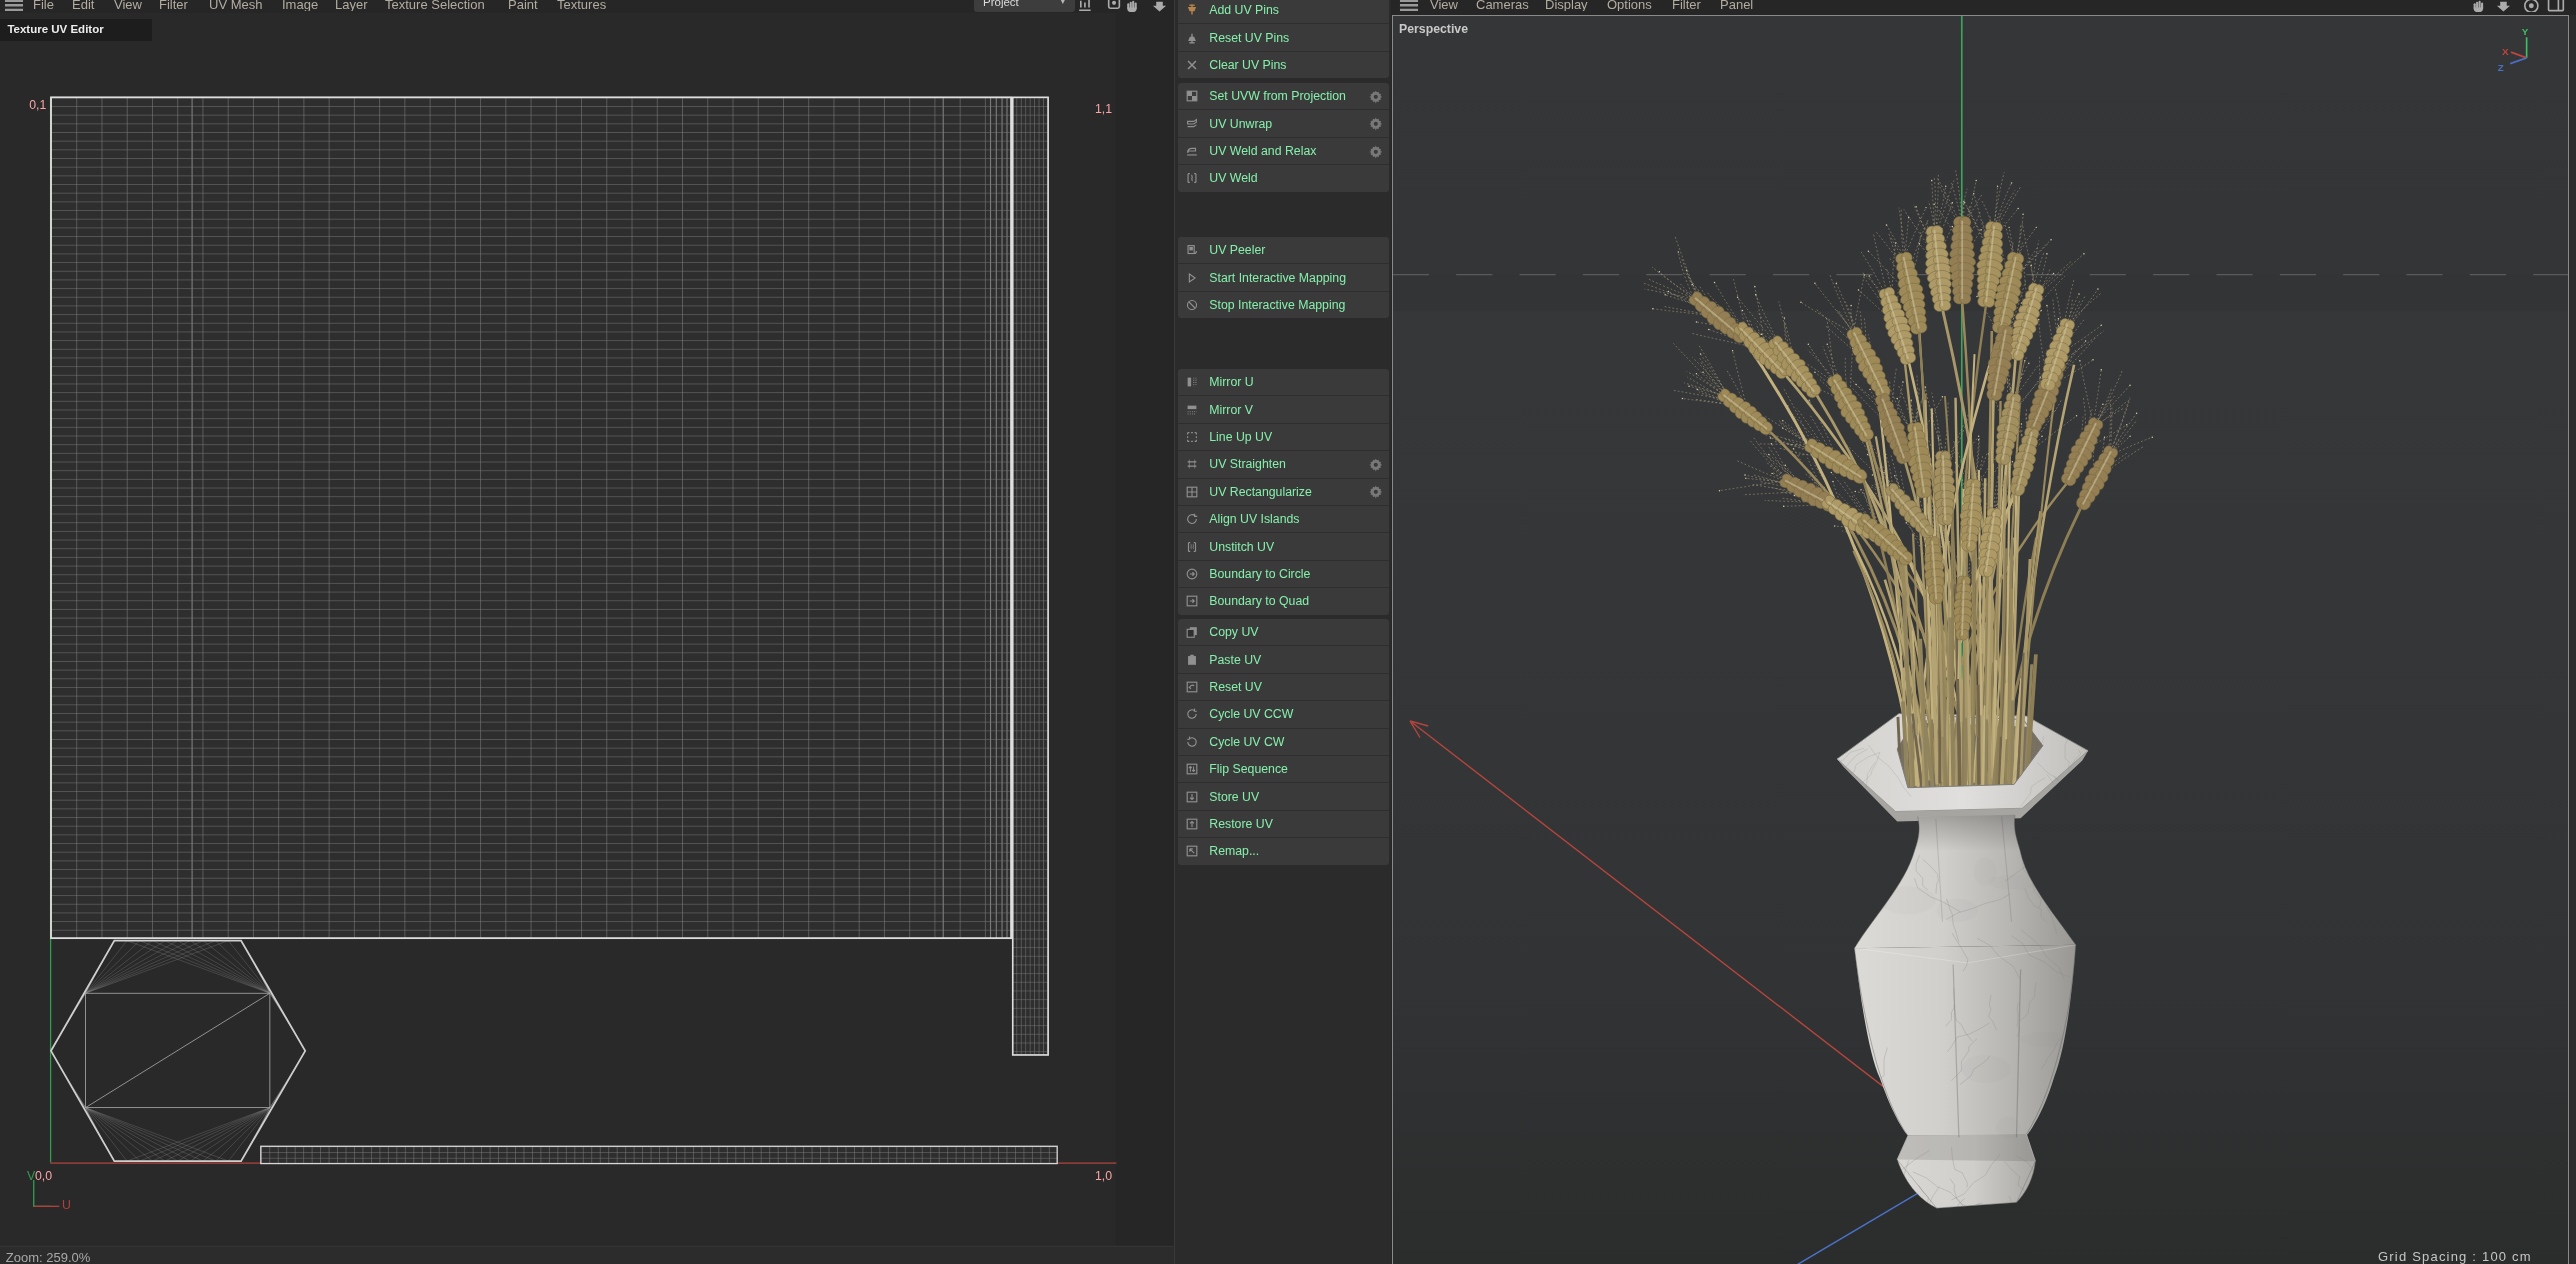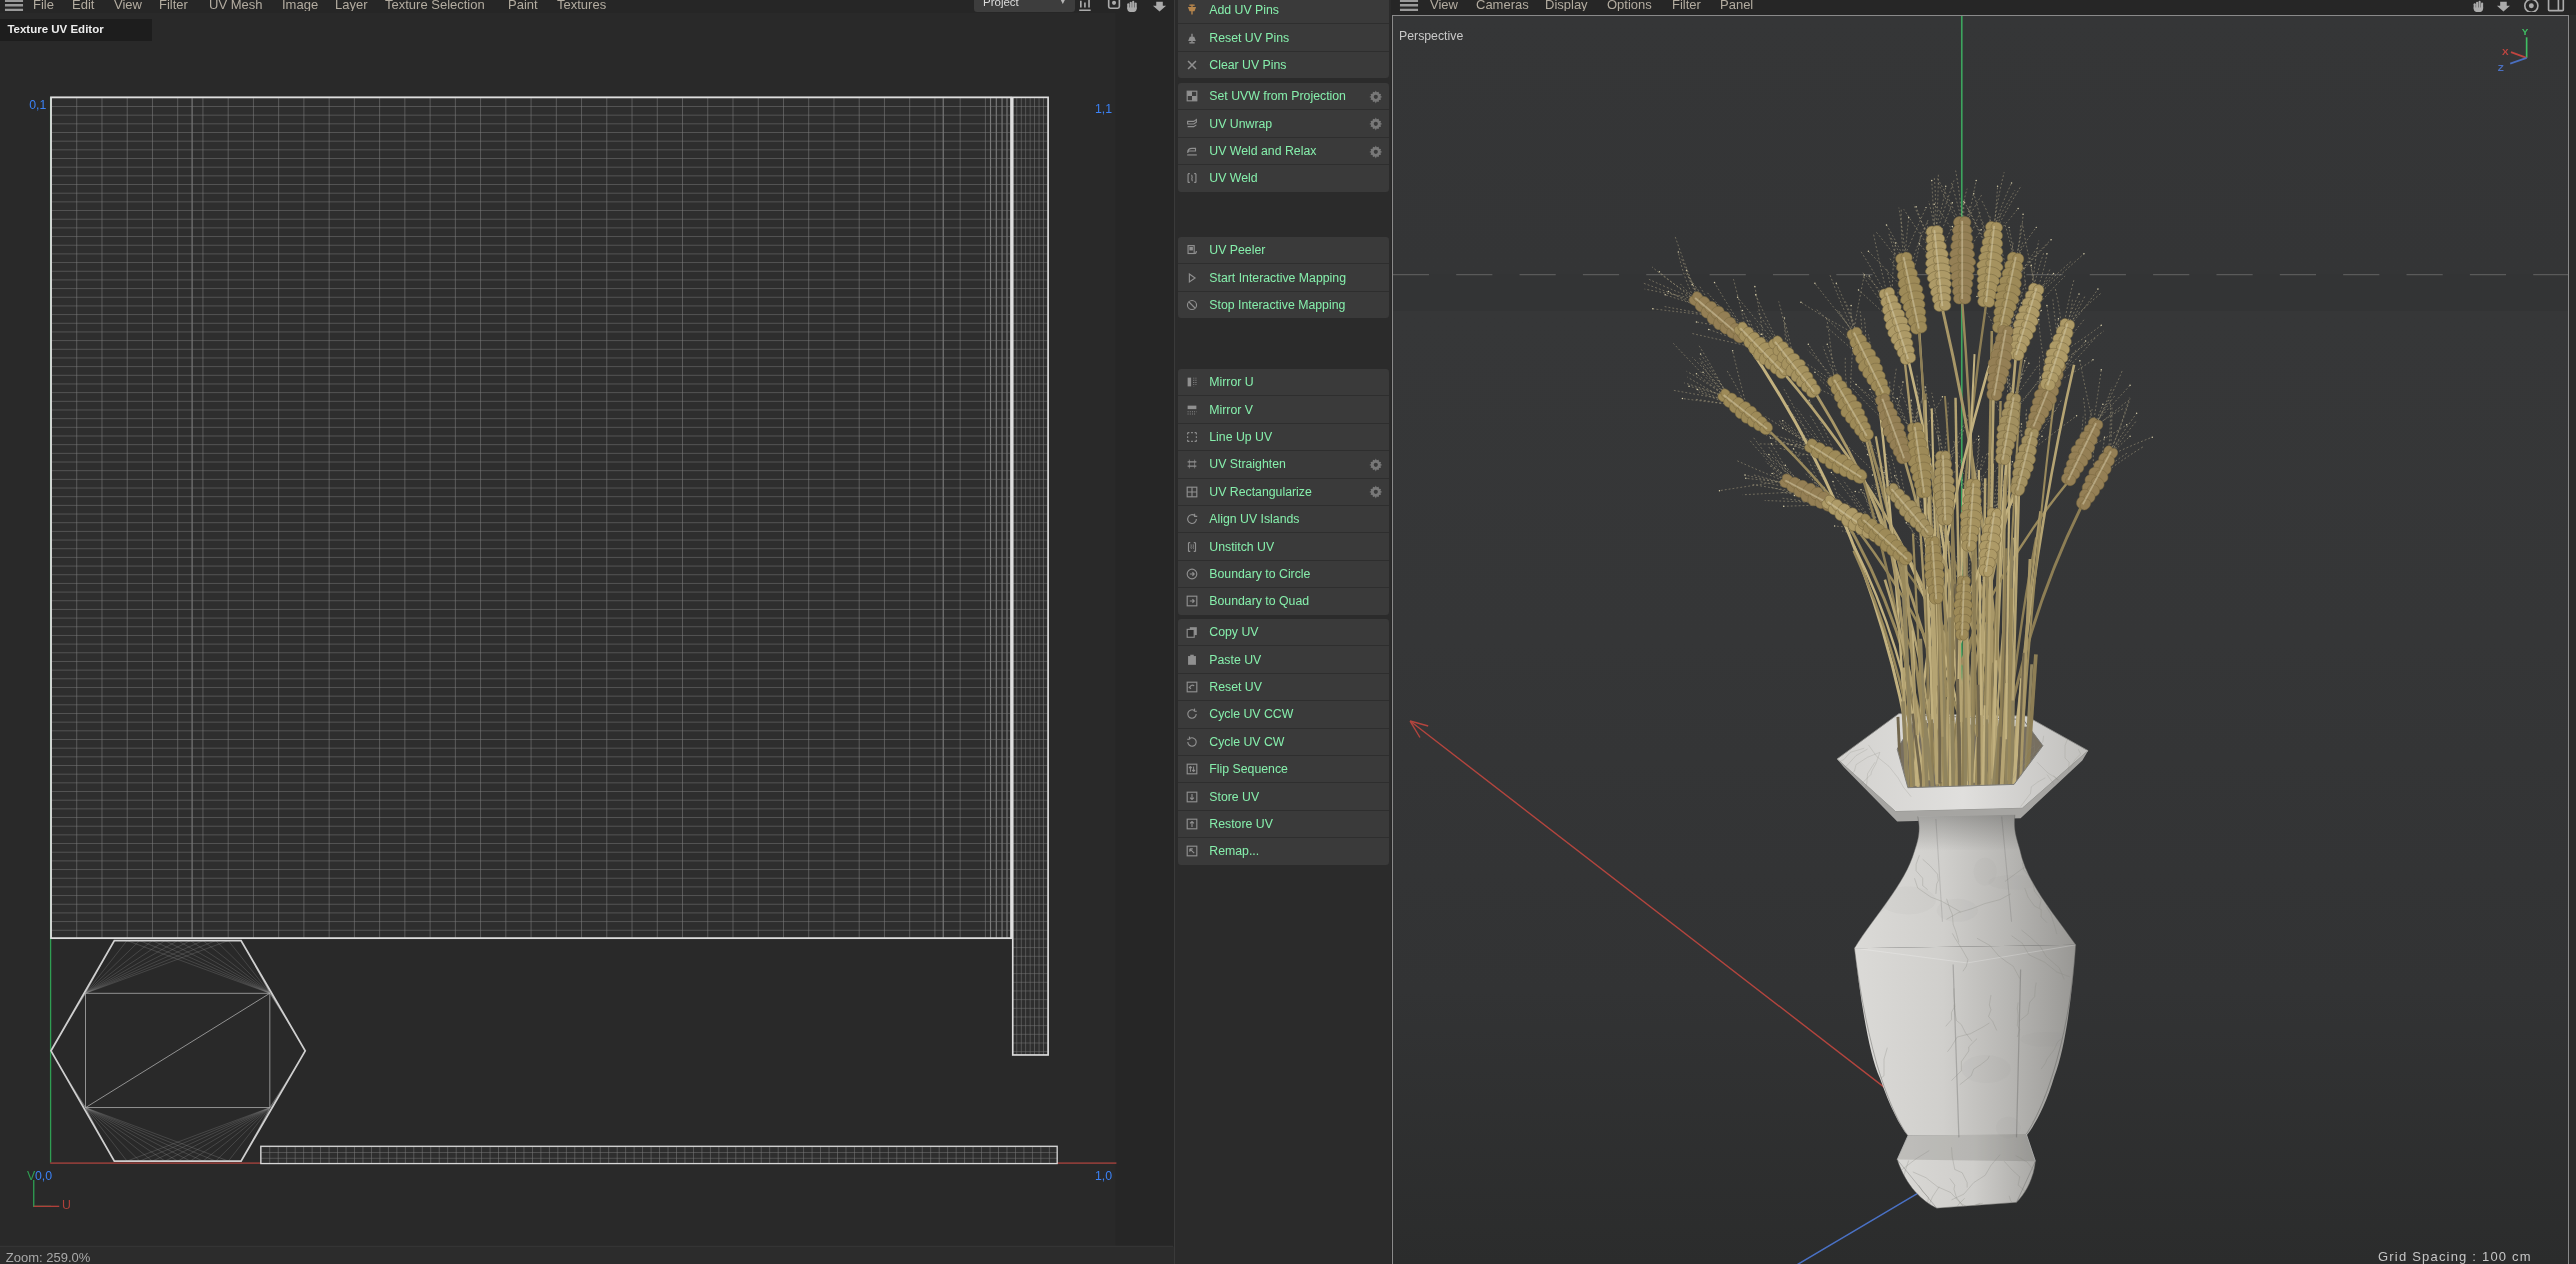--- a/index.html
+++ b/index.html
@@ -1,19 +1,19 @@
 <!DOCTYPE html>
 <html style="font-size:13px"><head><meta charset="utf-8"><title>UV</title>
 <style>
 html,body{margin:0;padding:0;background:#262626;}
 #root{position:relative;width:2576px;height:1265px;background:#262626;overflow:hidden;
   font-family:"Liberation Sans", sans-serif;}
 .menu{position:absolute;top:0;height:10.7px;overflow:hidden;}
 .menu span{position:absolute;top:-3.3px;font-size:13px;color:#b3aca0;white-space:nowrap;}
-.lbl{position:absolute;color:#3b82f6;font-size:12.3px;}
+.lbl{position:absolute;color:#fca5a5;font-size:12.3px;}
 .grp{position:absolute;left:1178px;width:211px;background:#3a3a3a;border-radius:3.3px;}
 .row{position:relative;height:26.4px;display:flex;align-items:center;}
 .row + .row{border-top:0.8px solid #2e2e2e;}
 .row .ic{margin-left:6.6px;width:14px;height:14px;flex:0 0 14px;}
 .row .tx{margin-left:10.7px;font-size:12.3px;color:#86efac;white-space:nowrap;}
 .row .gear{position:absolute;right:5.8px;top:5.8px;width:15.6px;height:15.6px;}
 </style></head>
 <body>
 <div id="root">
 <svg style="position:absolute;left:0;top:0" width="1174" height="1265" viewBox="0 0 1427 1537">
@@ -1958,15 +1958,15 @@
       <span style="position:absolute;left:7.4px;top:4.1px;font-size:11.5px;font-weight:bold;color:#ededed;white-space:nowrap">Texture UV Editor</span>
     </div>
 <div class="lbl" style="left:25px;top:98px;width:21.4px;text-align:right">0,1</div>
 <div class="lbl" style="left:1095px;top:102px">1,1</div>
 <div class="lbl" style="left:27px;top:1169px;color:#2f9e52">V</div>
 <div class="lbl" style="left:35px;top:1169px">0,0</div>
 <div class="lbl" style="left:1095px;top:1169px">1,0</div>
 <div class="lbl" style="left:62px;top:1198px;color:#b0403a">U</div>
 <div class="lbl" style="left:5.8px;top:1250px;font-size:13px;color:#a9a9a9">Zoom: 259.0%</div>
 <div style="position:absolute;left:1174px;top:0;width:0.8px;height:1265px;background:#3a3a3a"></div>
-<div style="position:absolute;left:1399px;top:29px;font-size:12.3px;font-weight:normal;color:#c9c9c9">Perspective</div>
+<div style="position:absolute;left:1399px;top:22px;font-size:12.3px;font-weight:bold;color:#c9c9c9">Perspective</div>
 <div style="position:absolute;left:2378px;top:1249px;width:189px;text-align:left;font-size:13px;letter-spacing:1.2px;color:#c6c6c6">Grid Spacing : 100 cm</div>
 </div>
 
 </body></html>

